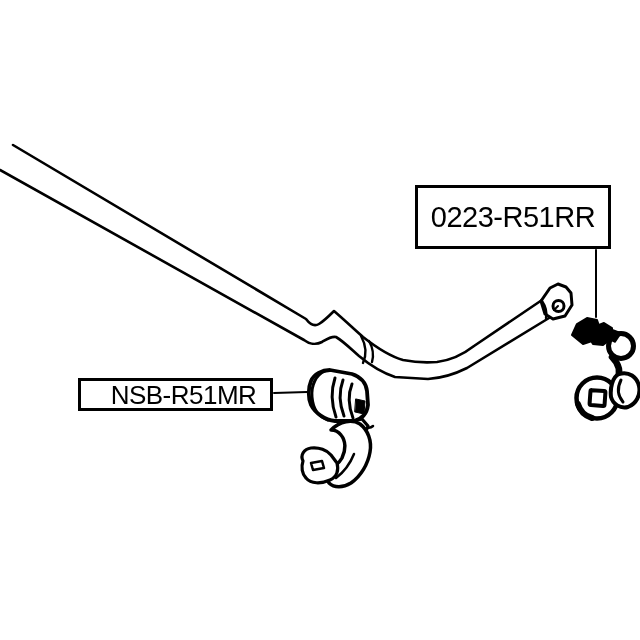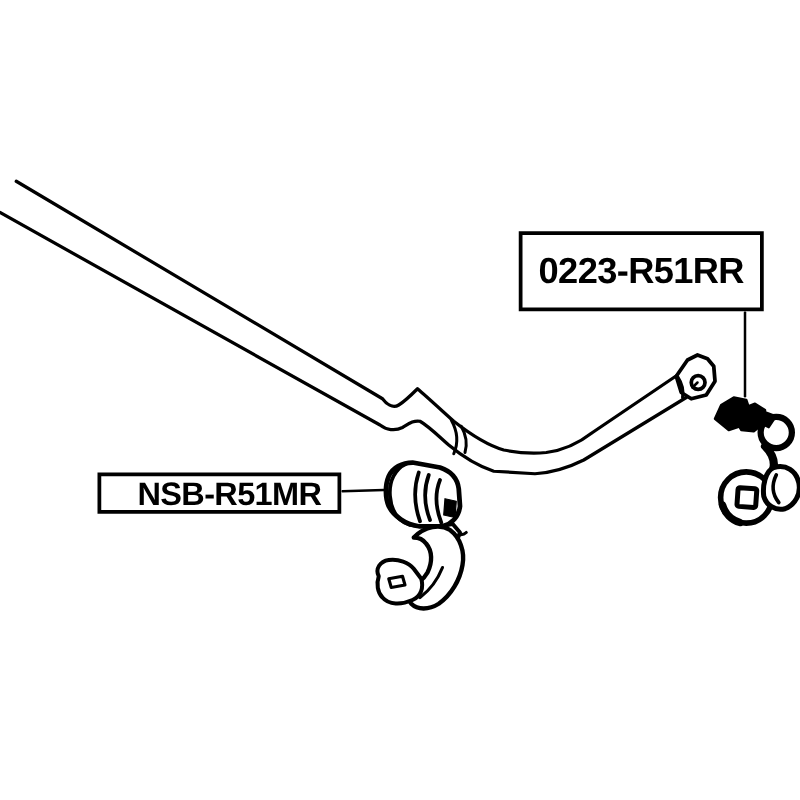--- a/index.html
+++ b/index.html
@@ -21,21 +21,21 @@
     top: 0;
     width: 640px;
     height: 640px;
   }
   .part-label {
     position: absolute;
     box-sizing: border-box;
     background: #ffffff;
     border: 3px solid #000000;
     color: #000000;
-    font-weight: bold;
+    font-weight: normal;
     text-align: center;
     letter-spacing: -0.5px;
     display: flex;
     flex-direction: column;
     justify-content: center;
     white-space: nowrap;
   }
   .label-link {
     left: 415px;
     top: 185px;

